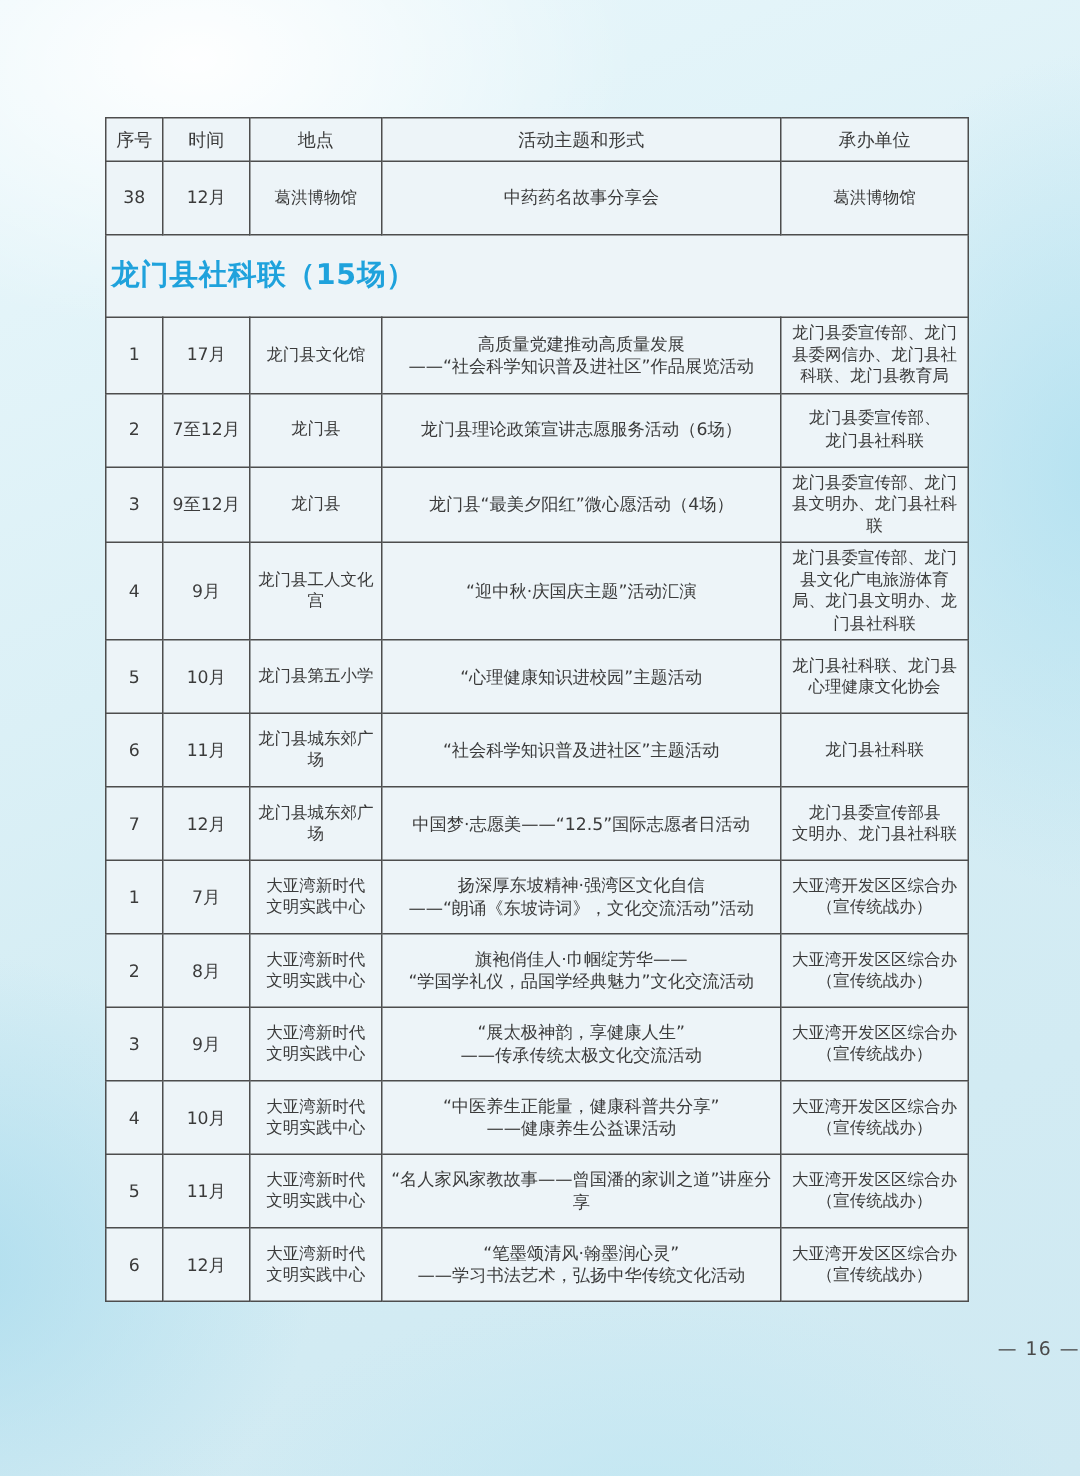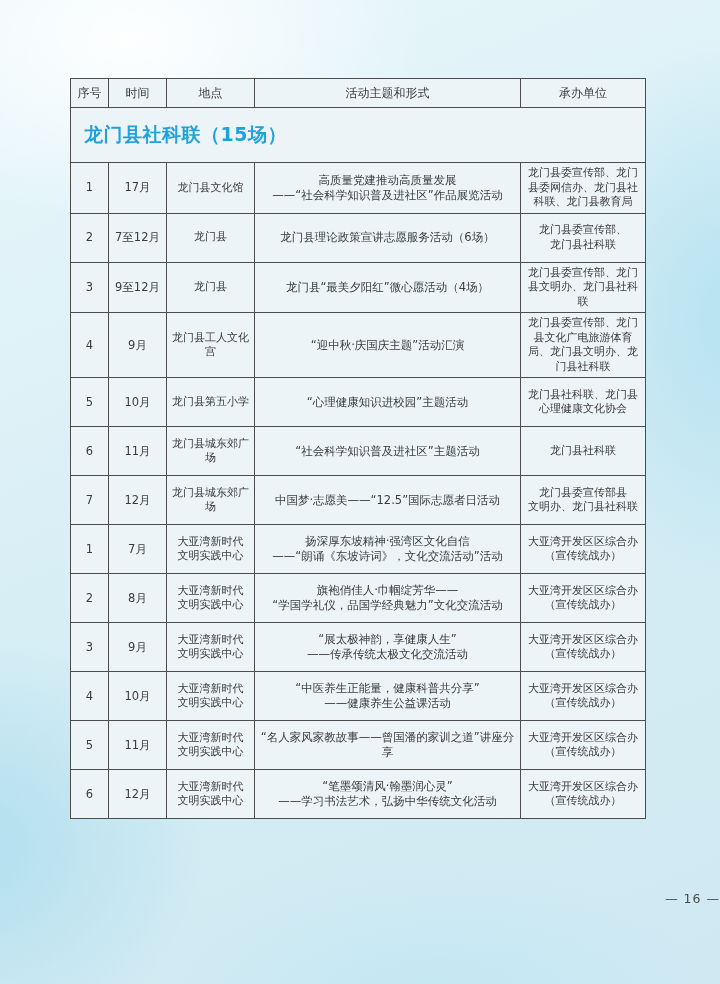--- a/index.html
+++ b/index.html
@@ -38,21 +38,21 @@
   }
   .schedule-table td{
     font-size:11.5px;line-height:1.32;height:42px;
   }
   td.col-place{font-size:11px;padding:3px 1px;}
   td.col-unit{font-size:11px;padding:3px 2px;}
   tr.section-row td{
     text-align:left;
     font-size:19px;font-weight:bold;
     color:var(--accent);
-    padding:8px 4px 8px 13px;
+    padding:8px 4px 8px 3px;
     height:38px;letter-spacing:0.5px;
     white-space:nowrap;
   }
   .page-footer{
     position:absolute;left:0;top:891px;width:720px;
     text-align:right;font-size:12.5px;color:#4a4a4a;letter-spacing:1px;
   }
 </style>
 </head>
 <body>
@@ -68,20 +68,27 @@
   <thead>
     <tr>
       <th>序号</th>
       <th>时间</th>
       <th>地点</th>
       <th>活动主题和形式</th>
       <th>承办单位</th>
     </tr>
   </thead>
   <tbody>
+      <tr>
+        <td class="col-no">38</td>
+        <td class="col-time">12月</td>
+        <td class="col-place">葛洪博物馆</td>
+        <td class="col-activity">中药药名故事分享会</td>
+        <td class="col-unit">葛洪博物馆</td>
+      </tr>
       <tr class="section-row">
         <td colspan="5">龙门县社科联（15场）</td>
       </tr>
       <tr>
         <td class="col-no">1</td>
         <td class="col-time">17月</td>
         <td class="col-place">龙门县文化馆</td>
         <td class="col-activity">高质量党建推动高质量发展
 ——“社会科学知识普及进社区”作品展览活动</td>
         <td class="col-unit">龙门县委宣传部、龙门县委网信办、龙门县社科联、龙门县教育局</td>

